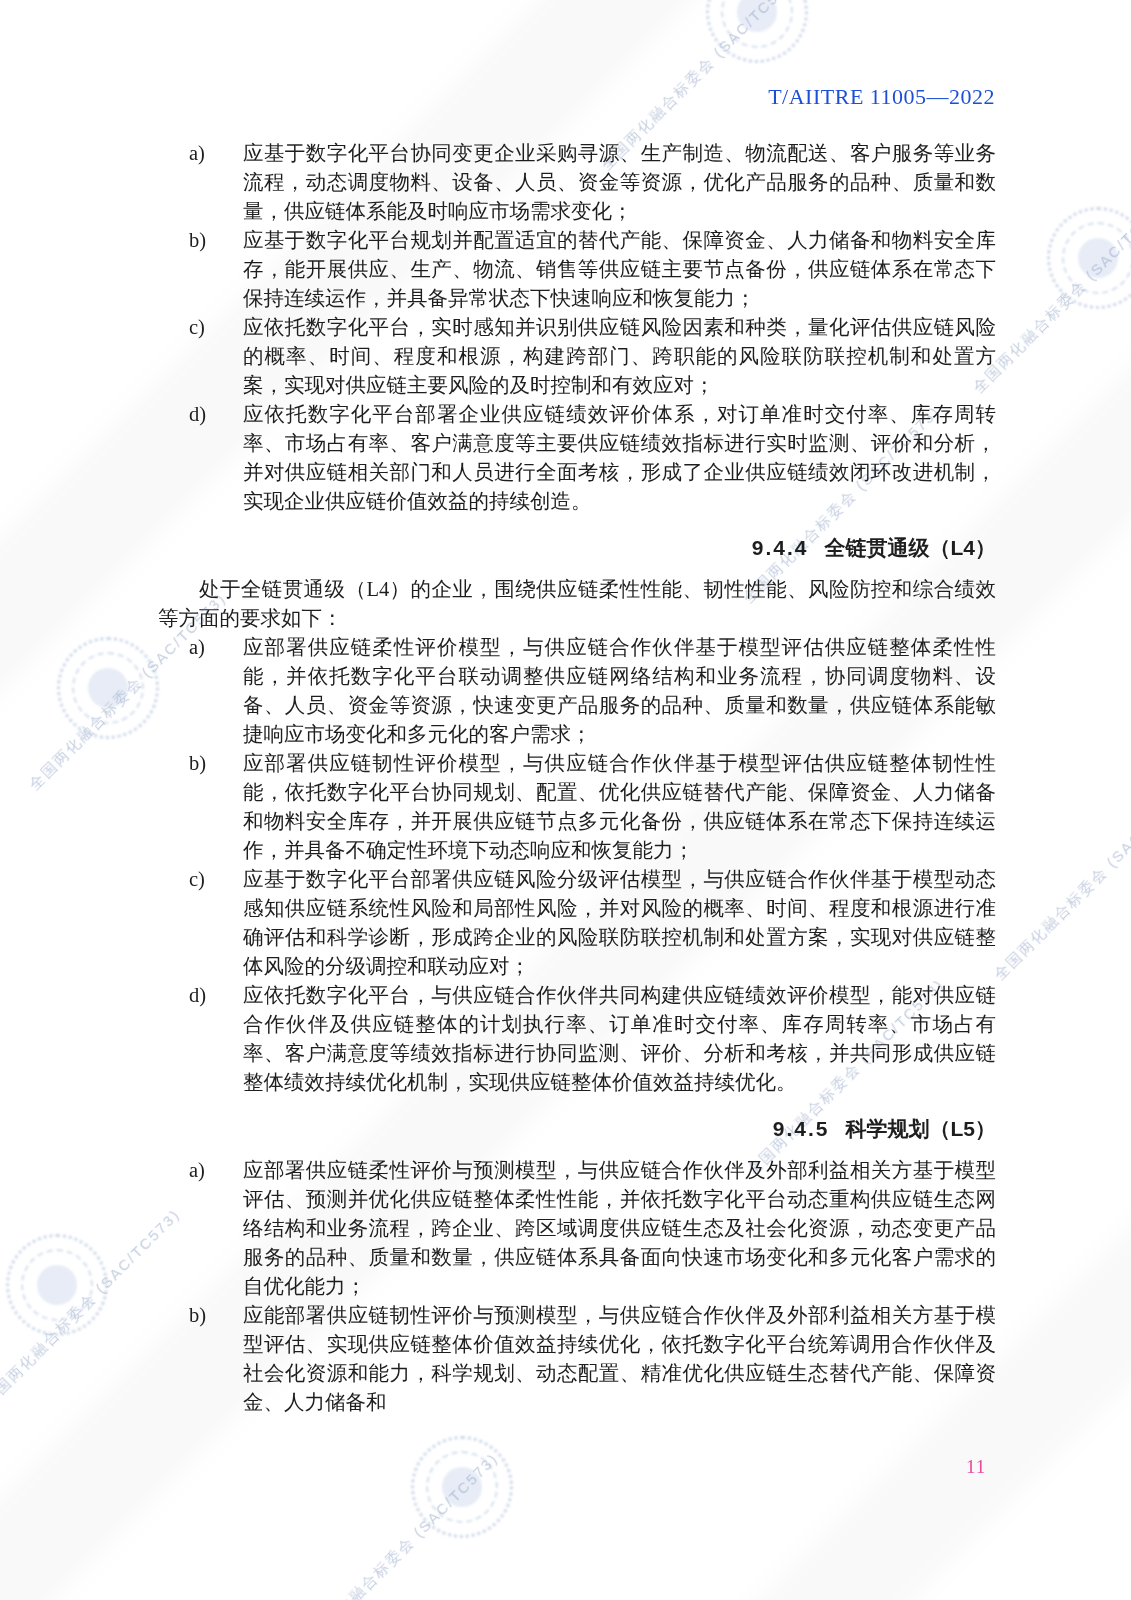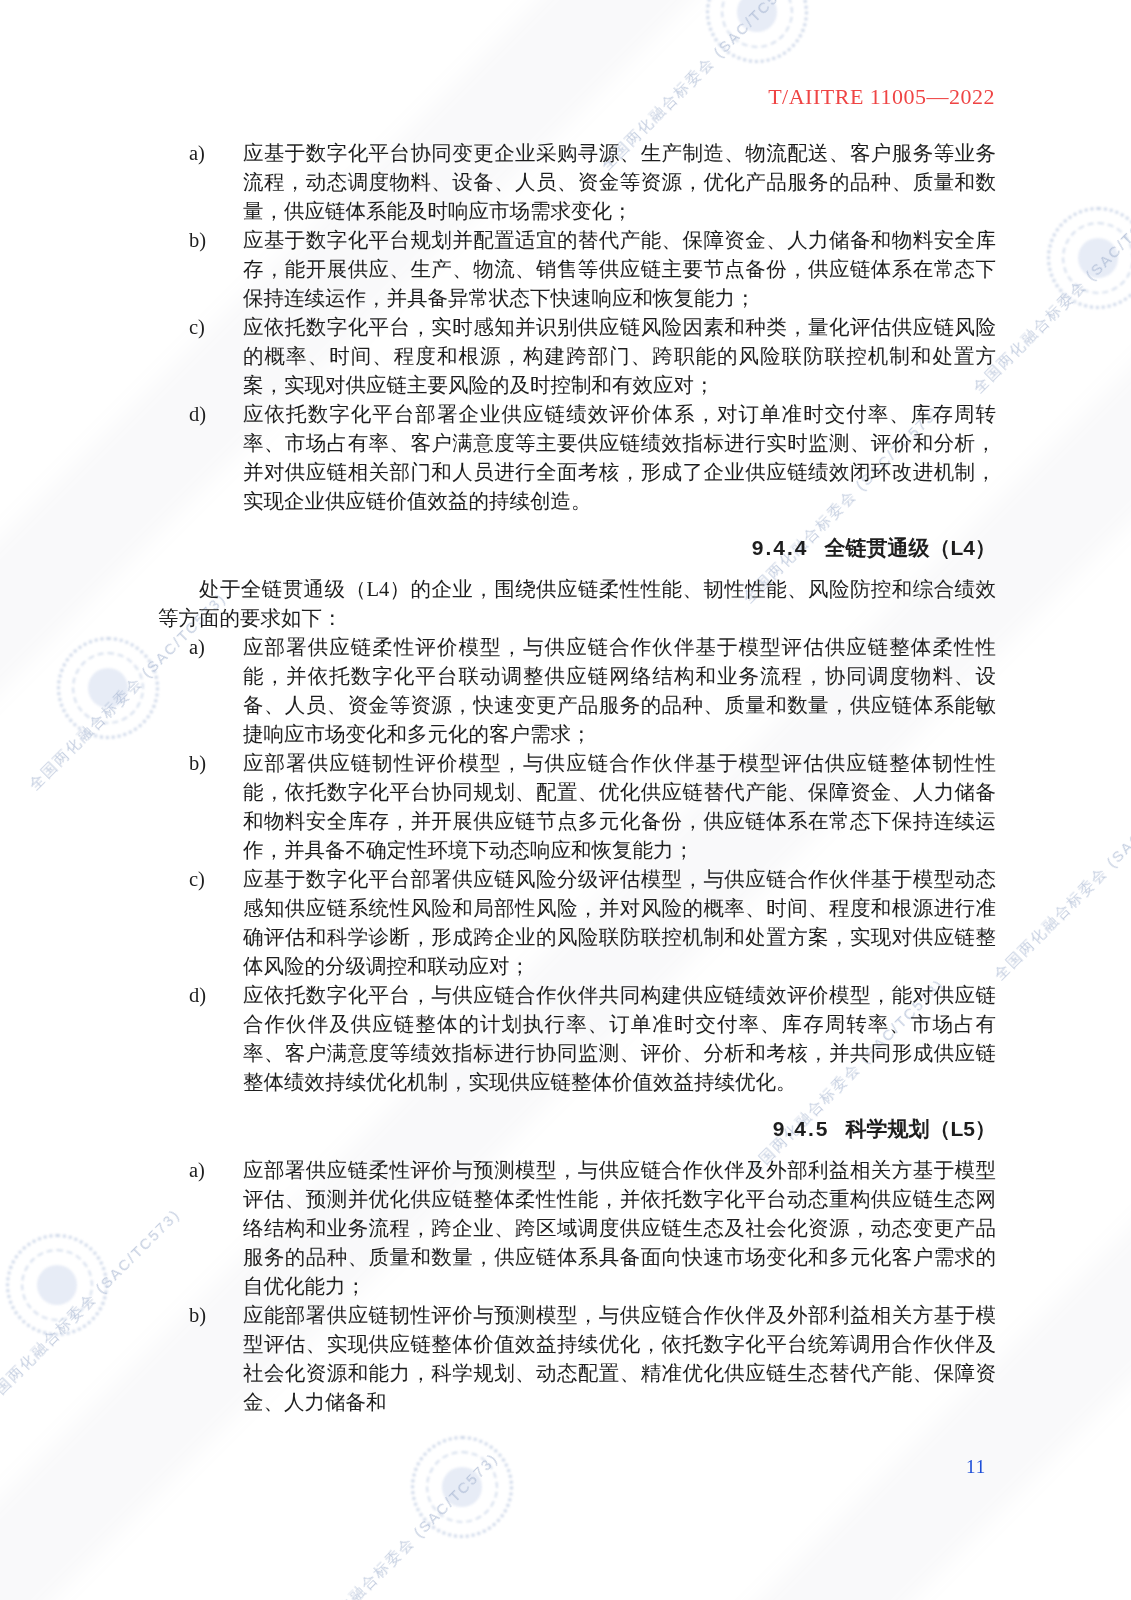--- a/index.html
+++ b/index.html
@@ -40,40 +40,40 @@
     content:"";position:absolute;inset:12px;border-radius:50%;
     border:2px dashed rgba(158,178,212,0.42);
   }
   .wm-logo::after{
     content:"";position:absolute;inset:28px;border-radius:50%;
     background:rgba(168,188,222,0.28);
   }
 
   .doc-code{
     position:absolute;top:84px;right:136px;
-    font-size:22px;letter-spacing:0.5px;color:#ef4444;
+    font-size:22px;letter-spacing:0.5px;color:#1d4ed8;
   }
 
   .content{
     position:absolute;left:158px;top:139px;width:838px;
     font-size:20.5px;line-height:29px;text-align:justify;
   }
   .li{position:relative;padding-left:85px;margin:0;}
   .li-label{position:absolute;left:31px;top:0;}
   .sec-heading{
     font-family:"Liberation Sans","DejaVu Sans",sans-serif;
     font-weight:700;font-size:21px;line-height:29px;
     margin:17px 0 13px 0;text-align:right;
   }
   .sec-heading .sec-num{margin-right:16px;letter-spacing:2px;}
   .intro{margin:0;text-indent:2em;}
 
   .page-number{
     position:absolute;left:966px;top:1456px;
-    font-size:19px;color:#1d4ed8;letter-spacing:1px;text-align:center;
+    font-size:19px;color:#ec4899;letter-spacing:1px;text-align:center;
   }
 </style>
 </head>
 <body>
 
 <div class="page">
 
   <div class="band b1"></div>
   <div class="band b2"></div>
   <div class="band b3"></div>

